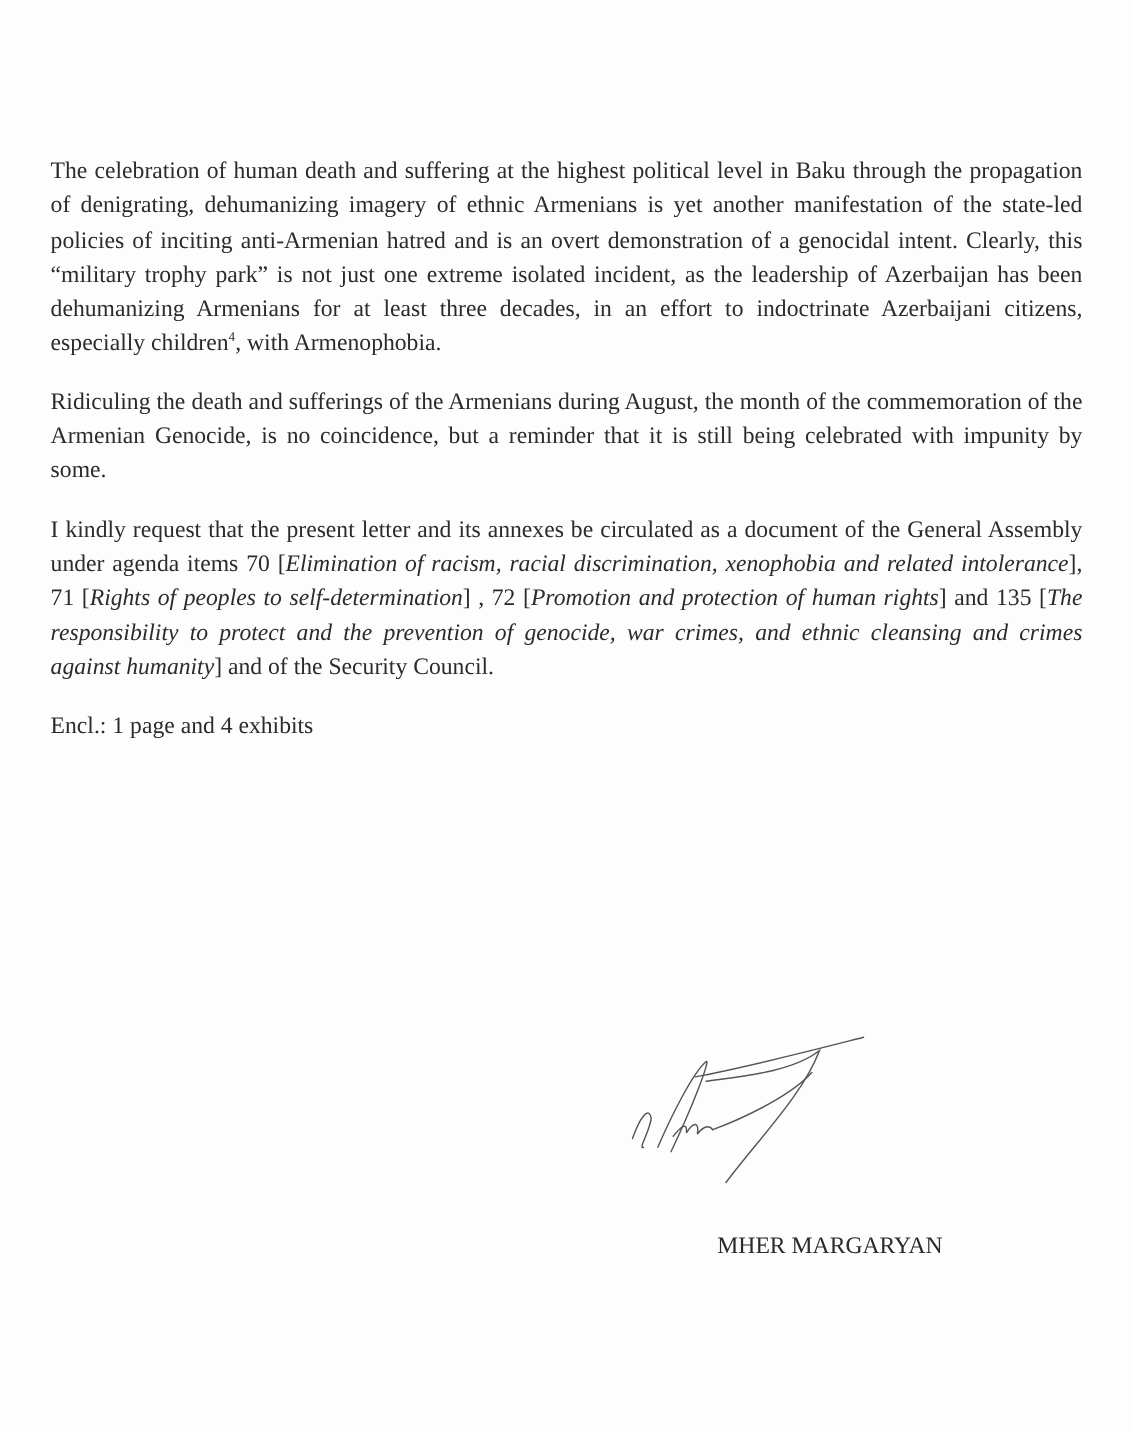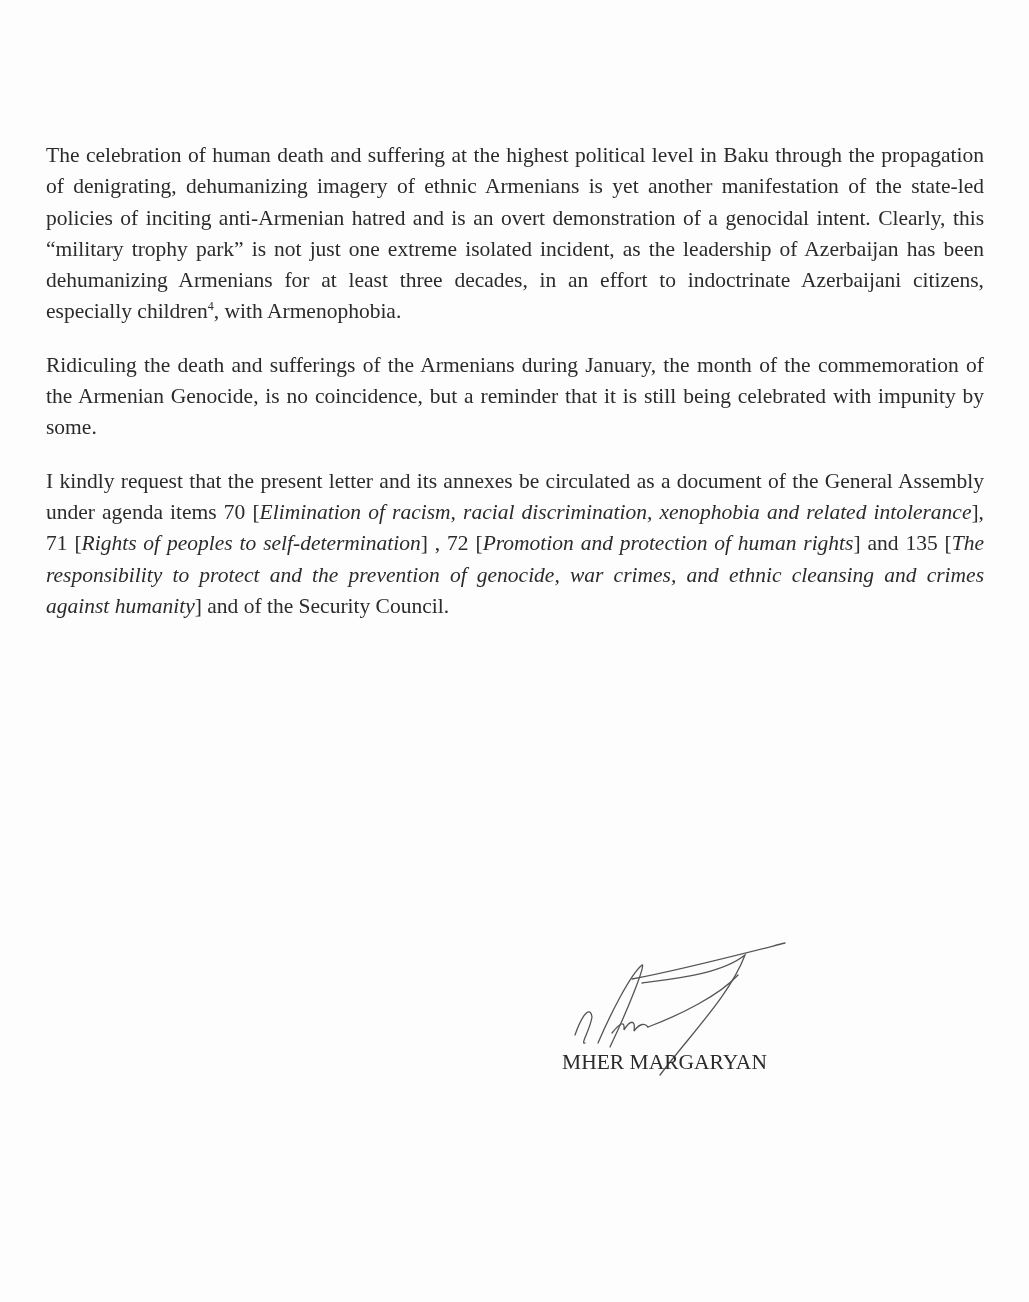--- a/index.html
+++ b/index.html
@@ -5,34 +5,35 @@
   html, body { margin: 0; padding: 0; }
   body {
     width: 1029px; height: 1302px; background: #fdfdfd; position: relative; overflow: hidden;
     font-family: "Liberation Serif", "DejaVu Serif", serif; color: #2b2b2b;
   }
   .page { position: absolute; left: 46px; top: 140px; width: 938px; font-size: 21.5px; line-height: 31.3px; }
   .para { margin: 0 0 22px 0; text-align: justify; text-align-last: left; }
   sup { font-size: 12px; line-height: 0; vertical-align: 8px; }
   i { font-style: italic; }
   .encl { margin-top: 0; }
-  .sig-block { position: absolute; left: 472px; top: 1045px; width: 385px; text-align: center; font-size: 21.5px; line-height: 34px; }
+  .sig-block { position: absolute; left: 472px; top: 1115px; width: 385px; text-align: right; font-size: 21.5px; line-height: 34px; }
   .signature { position: absolute; left: 570px; top: 935px; width: 230px; height: 150px; }
 </style>
 </head>
 <body>
 
 <div class="page">
   <p class="para"><span>The celebration of human death and suffering at the highest political level in Baku through the propagation of denigrating, dehumanizing imagery of ethnic Armenians is yet another manifestation of the state-led policies of inciting anti-Armenian hatred and is an overt demonstration of a genocidal intent. Clearly, this “military trophy park” is not just one extreme isolated incident, as the leadership of Azerbaijan has been dehumanizing Armenians for at least three decades, in an effort to indoctrinate Azerbaijani citizens, especially children</span><sup>4</sup><span>, with Armenophobia.</span></p>
 
-  <p class="para">Ridiculing the death and sufferings of the Armenians during January, the month of the commemoration of the Armenian Genocide, is no coincidence, but a reminder that it is still being celebrated with impunity by some.</p>
+  <p class="para">Ridiculing the death and sufferings of the Armenians during August, the month of the commemoration of the Armenian Genocide, is no coincidence, but a reminder that it is still being celebrated with impunity by some.</p>
 
 
   <p class="para"><span>I kindly request that the present letter and its annexes be circulated as a document of the General Assembly under agenda items 70 [</span><i>Elimination of racism, racial discrimination, xenophobia and related intolerance</i><span>], 71 [</span><i>Rights of peoples to self-determination</i><span>] , 72 [</span><i>Promotion and protection of human rights</i><span>] and 135 [</span><i>The responsibility to protect and the prevention of genocide, war crimes, and ethnic cleansing and crimes against humanity</i><span>] and of the Security Council.</span></p>
 
+  <p class="para encl">Encl.: 1 page and 4 exhibits</p>
 
 </div>
 
 <svg class="signature" viewBox="0 0 230 150">
   <g fill="none" stroke="#555" stroke-width="1.3" stroke-linecap="round">
     <path d="M5 100 C 12 80, 20 70, 22 82 C 20 95, 10 110, 15 108"></path>
     <path d="M28 108 C 40 80, 60 40, 72 30 C 76 28, 60 70, 40 112"></path>
     <path d="M42 98 C 50 88, 55 85, 54 95 C 60 85, 66 84, 64 96 C 70 88, 75 88, 78 92"></path>
     <path d="M72 48 C 100 44, 150 40, 175 20 C 160 60, 120 100, 90 140"></path>
     <path d="M62 44 C 110 35, 160 22, 215 8"></path>

